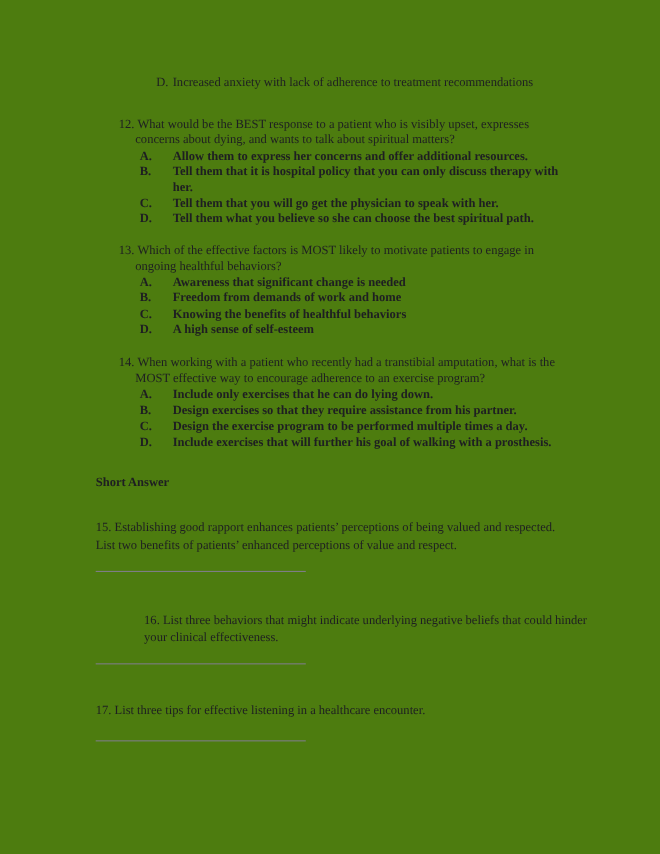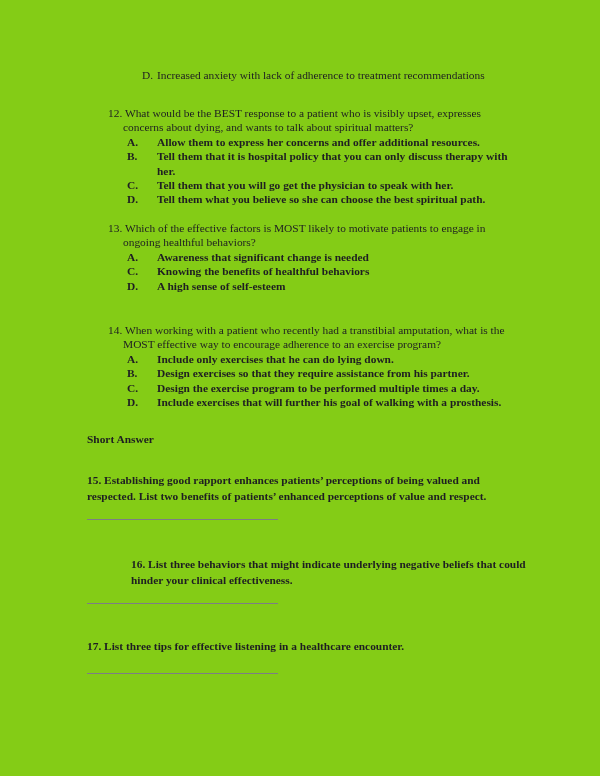--- a/index.html
+++ b/index.html
@@ -13,21 +13,21 @@
     position: relative;
     overflow: hidden;
     font-family: "Liberation Serif", "DejaVu Serif", serif;
     color: #1e1e22;
     -webkit-font-smoothing: antialiased;
   }
 
   .page {
     position: absolute;
     inset: 0;
-    background: #84cc16;
+    background: #4d7c0f;
   }
 
   
   .mc-block {
     position: absolute;
     left: 108px;
     width: 400px;
   }
 
   .q-line {
@@ -82,21 +82,20 @@
     font-weight: bold;
   }
 
   .sa-q {
     position: absolute;
     left: 87px;
     width: 425px;
     font-size: 11.4px;
     line-height: 15.6px;
     text-align: left;
-    font-weight: bold;
   }
 
   .answer-rule {
     position: absolute;
     left: 87px;
     width: 191px;
     height: 0;
     border-top: 1.4px solid #7d7d85;
   }
 </style>
@@ -122,20 +121,21 @@
     </ul>
   </div>
 
   <div class="mc-block" style="top:221px;">
     <p class="q-line">
       <span>13.</span>
       <span>Which of the effective factors is MOST likely to motivate patients to engage in ongoing healthful behaviors?</span>
     </p>
     <ul class="options">
       <li class="opt"><span class="letter">A.</span><span>Awareness that significant change is needed</span></li>
+      <li class="opt"><span class="letter">B.</span><span>Freedom from demands of work and home</span></li>
       <li class="opt"><span class="letter">C.</span><span>Knowing the benefits of healthful behaviors</span></li>
       <li class="opt"><span class="letter">D.</span><span>A high sense of self-esteem</span></li>
     </ul>
   </div>
 
   <div class="mc-block" style="top:323px;">
     <p class="q-line">
       <span>14.</span>
       <span>When working with a patient who recently had a transtibial amputation, what is the MOST effective way to encourage adherence to an exercise program?</span>
     </p>

